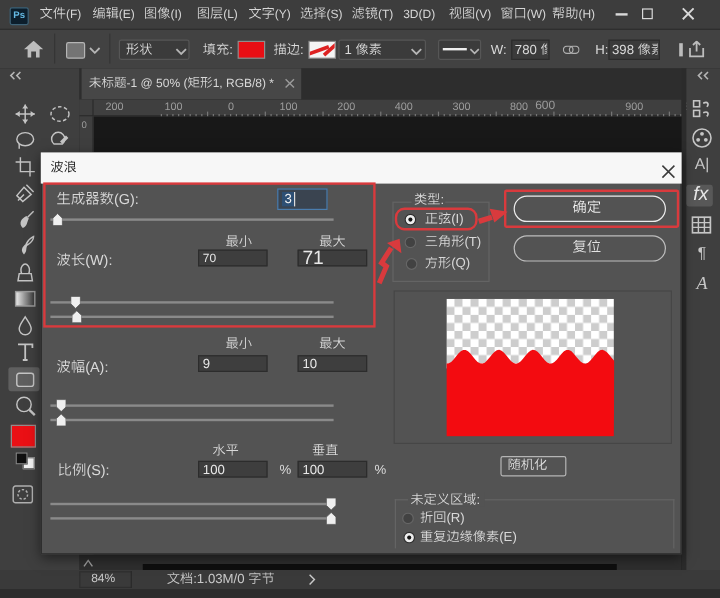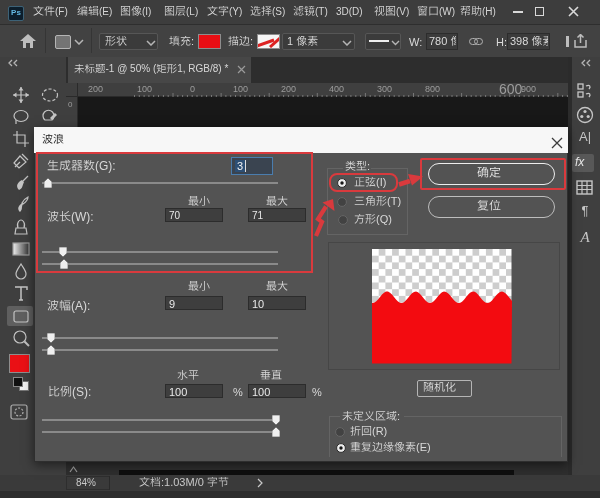--- a/index.html
+++ b/index.html
@@ -236,21 +236,21 @@
     <div class="abs" style="left:78px;top:97px;width:492px;height:378px;background:#181818"></div>
     <div class="abs" style="left:66px;top:83px;width:502px;height:14px;background:#3f3f3f;border-bottom:1px solid #2a2a2a;box-sizing:border-box"></div>
     <span class="abs" style="left:88px;top:84px;color:#9c9c9c;font-size:9px;line-height:10px">200</span>
     <span class="abs" style="left:137px;top:84px;color:#9c9c9c;font-size:9px;line-height:10px">100</span>
     <span class="abs" style="left:190px;top:84px;color:#9c9c9c;font-size:9px;line-height:10px">0</span>
     <span class="abs" style="left:233px;top:84px;color:#9c9c9c;font-size:9px;line-height:10px">100</span>
     <span class="abs" style="left:281px;top:84px;color:#9c9c9c;font-size:9px;line-height:10px">200</span>
     <span class="abs" style="left:329px;top:84px;color:#9c9c9c;font-size:9px;line-height:10px">400</span>
     <span class="abs" style="left:377px;top:84px;color:#9c9c9c;font-size:9px;line-height:10px">300</span>
     <span class="abs" style="left:425px;top:84px;color:#9c9c9c;font-size:9px;line-height:10px">800</span>
-    <span class="abs" style="left:499px;top:84px;color:#9c9c9c;font-size:14px;line-height:10px">600</span>
+    <span class="abs" style="left:446px;top:84px;color:#9c9c9c;font-size:10px;line-height:10px">600</span>
     <span class="abs" style="left:521px;top:84px;color:#9c9c9c;font-size:9px;line-height:10px">900</span>
     <span class="abs" style="left:569px;top:84px;color:#9c9c9c;font-size:9px;line-height:10px">800</span>
     <svg class="abs" style="left:66px;top:83px" width="502" height="14">
       <rect x="68.0" y="12" width="1" height="2" fill="#777"></rect>
       <rect x="72.8" y="12" width="1" height="2" fill="#777"></rect>
       <rect x="77.6" y="12" width="1" height="2" fill="#777"></rect>
       <rect x="82.4" y="12" width="1" height="2" fill="#777"></rect>
       <rect x="87.2" y="12" width="1" height="2" fill="#777"></rect>
       <rect x="92.0" y="12" width="1" height="2" fill="#777"></rect>
       <rect x="96.9" y="12" width="1" height="2" fill="#777"></rect>
@@ -428,21 +428,21 @@
       <path d="M10 4 C14 2 15 5 13 7 M10 12 C14 10 15 13 13 15"></path>
     </svg>
     <svg class="abs" style="left:576px;top:106px" width="18" height="18">
       <circle cx="9" cy="9" r="7.5" fill="none" stroke="#c6c6c6" stroke-width="1.3"></circle>
       <circle cx="9" cy="5.5" r="1.6" fill="#c6c6c6"></circle>
       <circle cx="5.8" cy="10.5" r="1.6" fill="#c6c6c6"></circle>
       <circle cx="12.2" cy="10.5" r="1.6" fill="#c6c6c6"></circle>
     </svg>
     <div class="abs" style="left:576px;top:129px;width:18px;height:16px;color:#c6c6c6;font-size:13px;line-height:16px;text-align:center">A|</div>
     <div class="abs" style="left:572px;top:154px;width:22px;height:18px;background:#585858;border-radius:2px"></div>
-    <div class="abs" style="left:575px;top:154px;width:18px;height:17px;color:#e8e8e8;font-size:12px;font-style:italic;line-height:17px;">fx</div>
+    <div class="abs" style="left:575px;top:154px;width:18px;height:17px;color:#e8e8e8;font-size:16px;font-style:italic;line-height:17px;text-align:center">fx</div>
     <svg class="abs" style="left:576px;top:180px" width="18" height="16">
       <rect x="1" y="1" width="15" height="13" fill="none" stroke="#c6c6c6" stroke-width="1.4"></rect>
       <path d="M1 5.5 L16 5.5 M1 9.5 L16 9.5 M6 1 L6 14 M11 1 L11 14" stroke="#c6c6c6" stroke-width="1.2"></path>
     </svg>
     <div class="abs" style="left:576px;top:203px;width:18px;height:16px;color:#c6c6c6;font-size:13px;line-height:16px;text-align:center">¶</div>
     <div class="abs" style="left:575px;top:228px;width:20px;height:18px;color:#c6c6c6;font-size:15px;line-height:18px;text-align:center;font-family:'Liberation Serif',serif;font-style:italic">A</div>
     <div class="abs" style="left:66px;top:462px;width:502px;height:13px;background:#2e2e2e"></div>
     <div class="abs" style="left:119px;top:470px;width:395px;height:5px;background:#0e0e0e"></div>
     <div class="abs" style="left:0;top:475px;width:600px;height:16px;background:#3a3a3a"></div>
     <div class="abs" style="left:0;top:491px;width:600px;height:7px;background:#2d2d2d"></div>
@@ -495,21 +495,21 @@
       <use href="#u5927" transform="translate(11.0,8.8) scale(0.01100,-0.01100)"></use>
     </svg>
     <svg class="lab " style="left:47px;top:211px" width="48" height="17" fill="#d9d9d9">
       <use href="#u6ce2" transform="translate(0.0,9.6) scale(0.01200,-0.01200)"></use>
       <use href="#u957f" transform="translate(12.0,9.6) scale(0.01200,-0.01200)"></use>
       <text x="24.0" y="9.6" font-size="12">(W):</text>
     </svg>
     <div class="abs" style="left:165px;top:208px;width:58px;height:14px;background:#3e3e3e;border:1px solid #2c2c2c;box-sizing:border-box"></div>
     <span class="abs" style="left:169px;top:210px;color:#e8e8e8;font-size:10px;line-height:12px">70</span>
     <div class="abs" style="left:248px;top:208px;width:58px;height:14px;background:#3e3e3e;border:1px solid #2c2c2c;box-sizing:border-box"></div>
-    <span class="abs" style="left:252px;top:210px;color:#e8e8e8;font-size:10px;line-height:12px">71</span>
+    <span class="abs" style="left:252px;top:210px;color:#e8e8e8;font-size:16px;line-height:12px">71</span>
     <div class="abs" style="left:42px;top:251px;width:236px;height:2px;background:#8a8a8a"></div>
     <svg class="abs" style="left:59px;top:247px" width="8" height="10">
       <polygon points="0,6.2 4,10 8,6.2 8,0 0,0" fill="#efefef" stroke="#5a5a5a" stroke-width="0.7"></polygon>
     </svg>
     <div class="abs" style="left:42px;top:263px;width:236px;height:2px;background:#8a8a8a"></div>
     <svg class="abs" style="left:60px;top:259px" width="8" height="10">
       <polygon points="0,3.8 4,0 8,3.8 8,10 0,10" fill="#efefef" stroke="#5a5a5a" stroke-width="0.7"></polygon>
     </svg>
     <svg class="lab " style="left:188px;top:281px" width="24" height="15" fill="#d9d9d9">
       <use href="#u6700" transform="translate(0.0,8.8) scale(0.01100,-0.01100)"></use>

